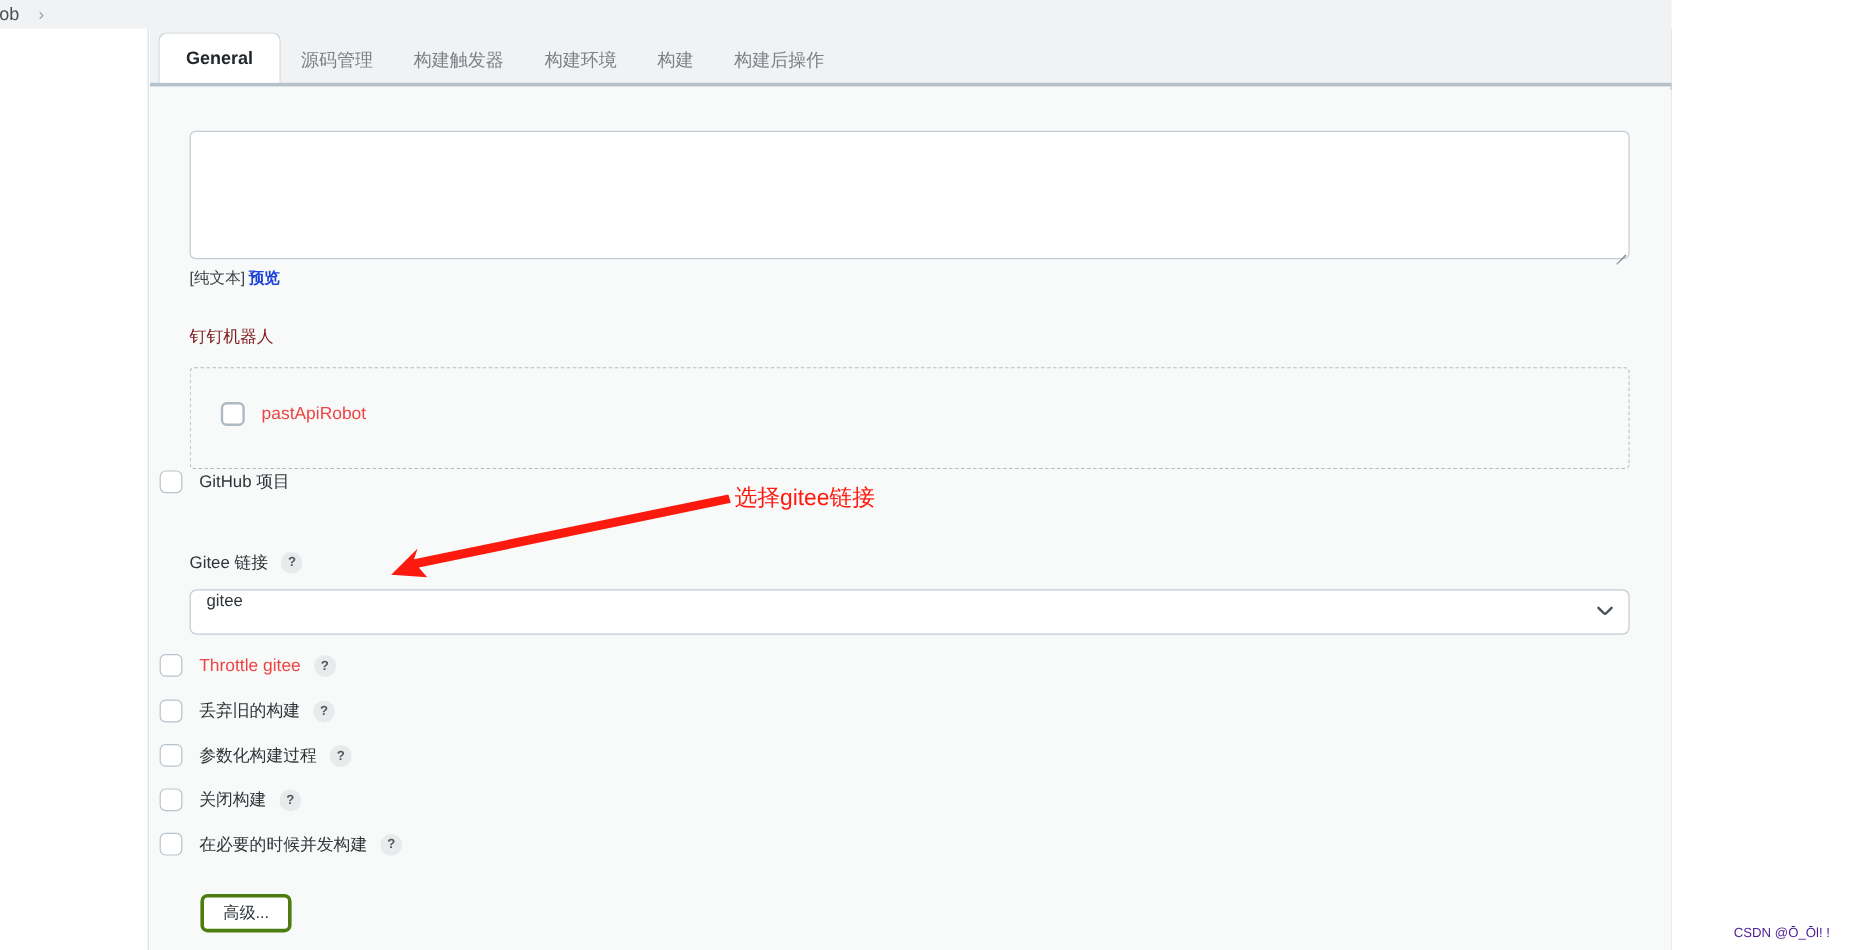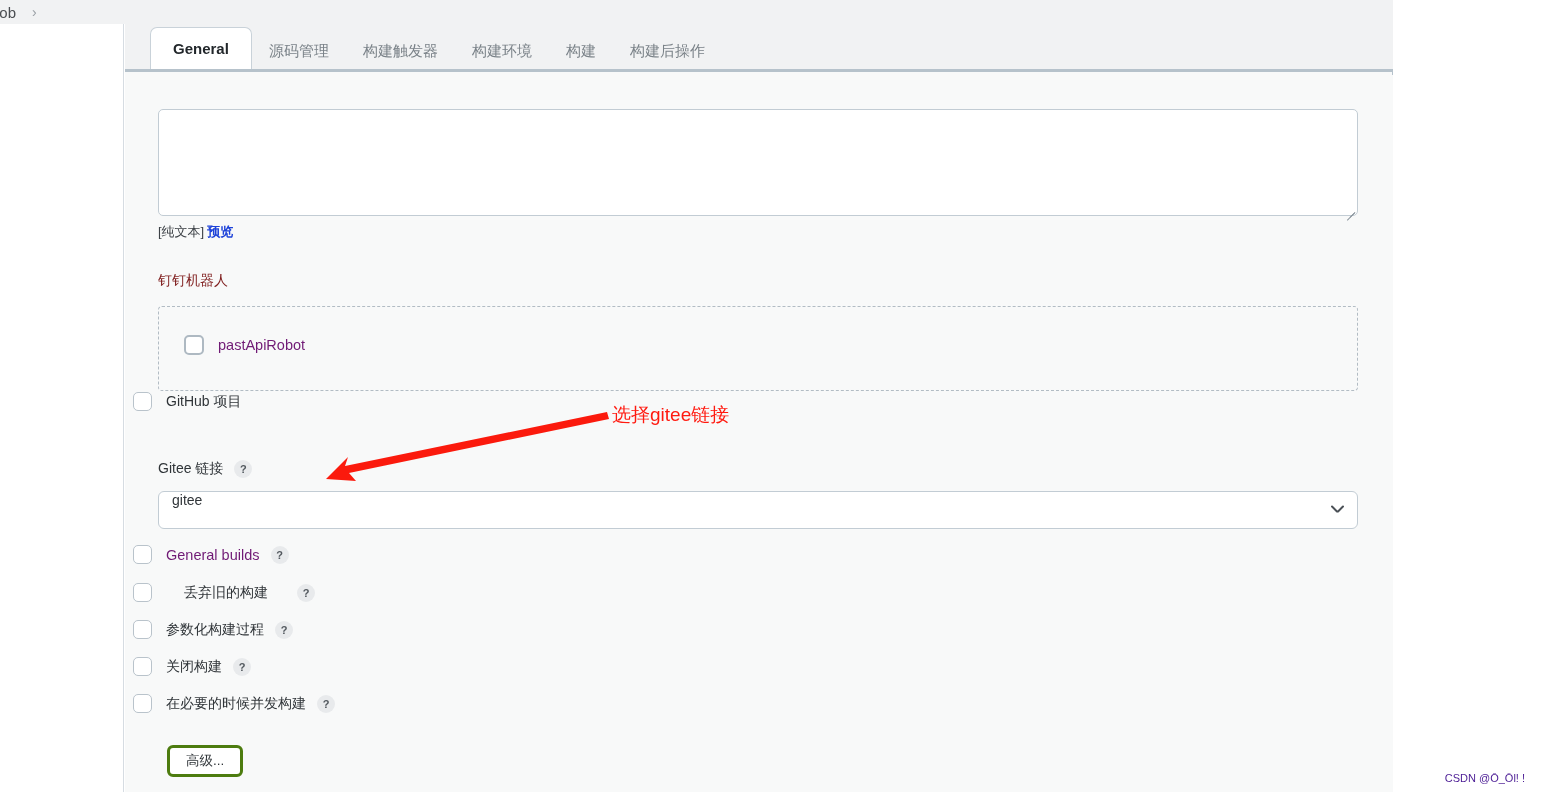--- a/index.html
+++ b/index.html
@@ -74,21 +74,21 @@
   #tab-bar {
     position: absolute;
     left: 0; top: 0;
     width: 1268px;
     height: 48px;
     background: #f1f2f3;
     border-bottom: 3px solid #b6c2cb;
     box-sizing: border-box;
     display: flex;
     align-items: flex-end;
-    padding-left: 25px;
+    padding-left: 7px;
   }
   .tab {
     font-size: 15px;
     color: #7a8288;
     padding: 0 17px;
     height: 36px;
     line-height: 36px;
     box-sizing: border-box;
     white-space: nowrap;
     cursor: pointer;
@@ -205,21 +205,21 @@
     align-items: center;
     white-space: nowrap;
   }
   .cb-row .cb-label {
     font-size: 14px;
     color: #2f3438;
     margin-left: 14px;
   }
   .cb-row .cb-label.en {
     font-size: 14.5px;
-    color: #701a75;
+    color: #ef4444;
   }
 
   .robot-row { left: 25px; top: 28px; }
   .github-row { left: 8px; top: 111px; }
 
   .help-badge {
     display: inline-flex;
     align-items: center;
     justify-content: center;
     width: 18px; height: 18px;
@@ -385,25 +385,25 @@
 
     <div class="select-wrap">
       <div class="select-box">
         <span>gitee</span>
       </div>
       <span class="select-chevron"></span>
     </div>
 
     <div class="cb-row opt-row" style="top:470px;">
       <span class="cb thin"></span>
-      <span class="cb-label en">General builds</span>
-      <span class="help-badge">?</span>
-    </div>
-
-    <div class="cb-row opt-row" style="top:508px;gap:18px;">
+      <span class="cb-label en">Throttle gitee</span>
+      <span class="help-badge">?</span>
+    </div>
+
+    <div class="cb-row opt-row" style="top:508px;">
       <span class="cb thin"></span>
       <span class="cb-label">丢弃旧的构建</span>
       <span class="help-badge">?</span>
     </div>
 
     <div class="cb-row opt-row" style="top:545px;">
       <span class="cb thin"></span>
       <span class="cb-label">参数化构建过程</span>
       <span class="help-badge">?</span>
     </div>

